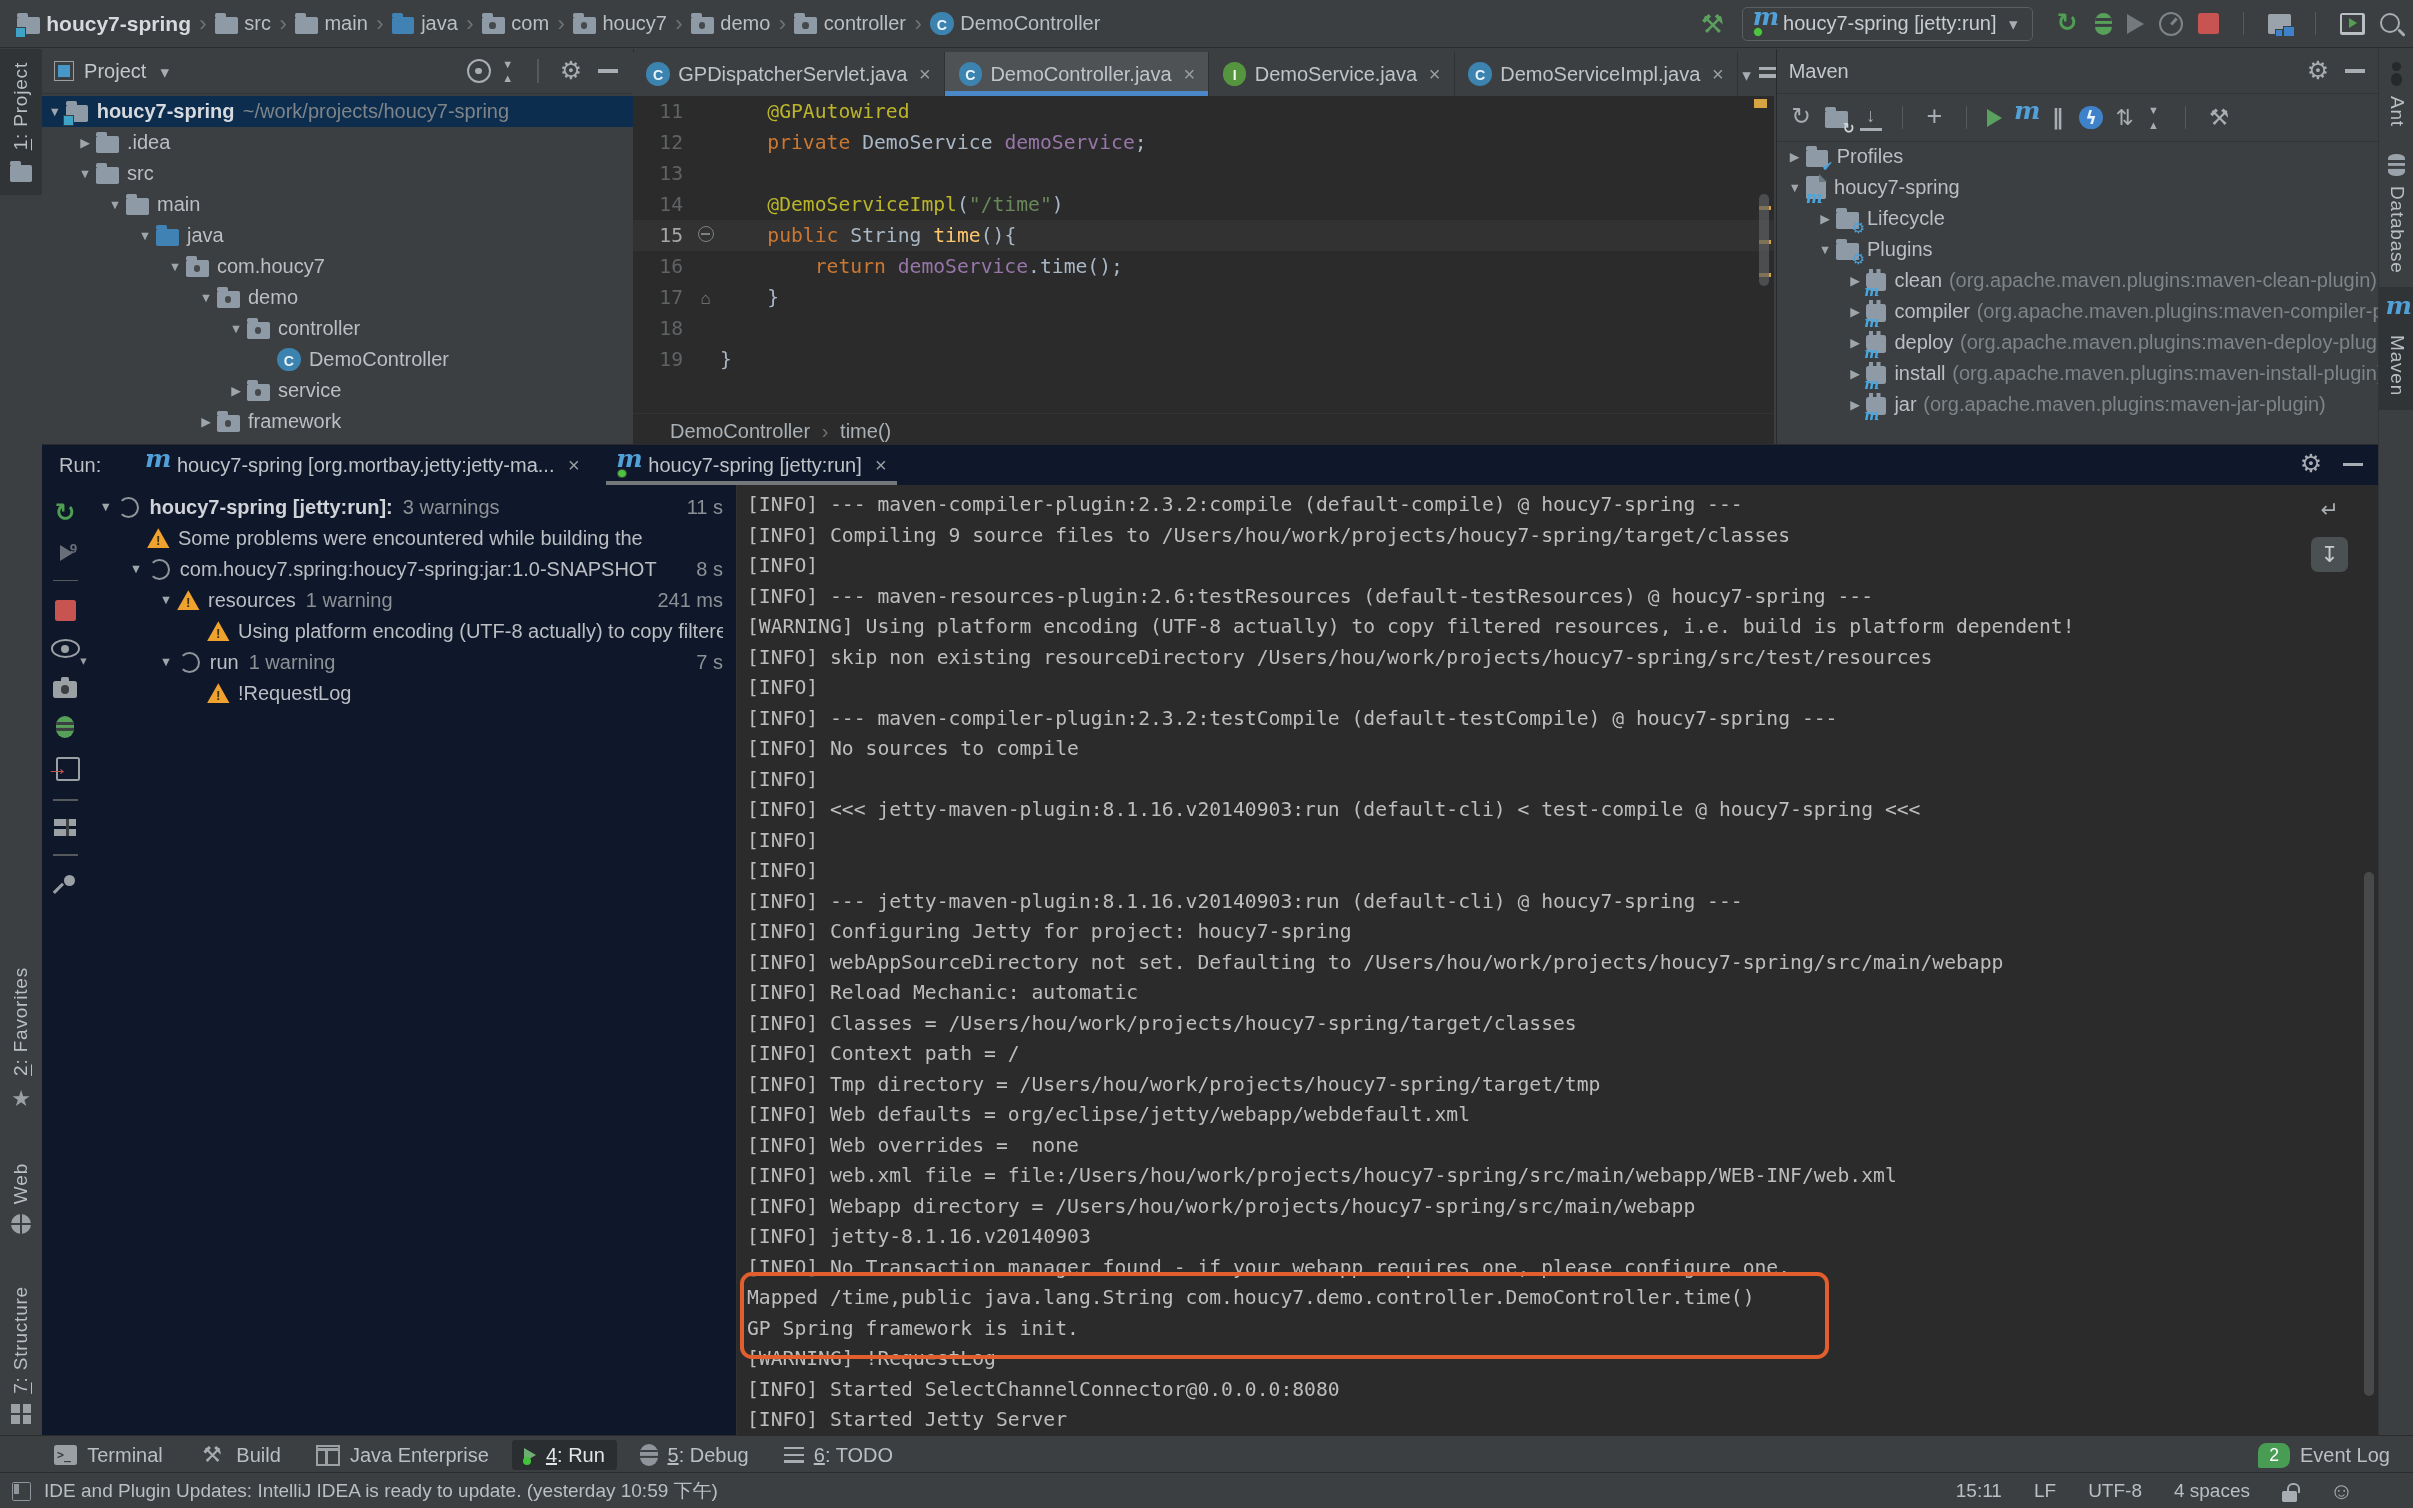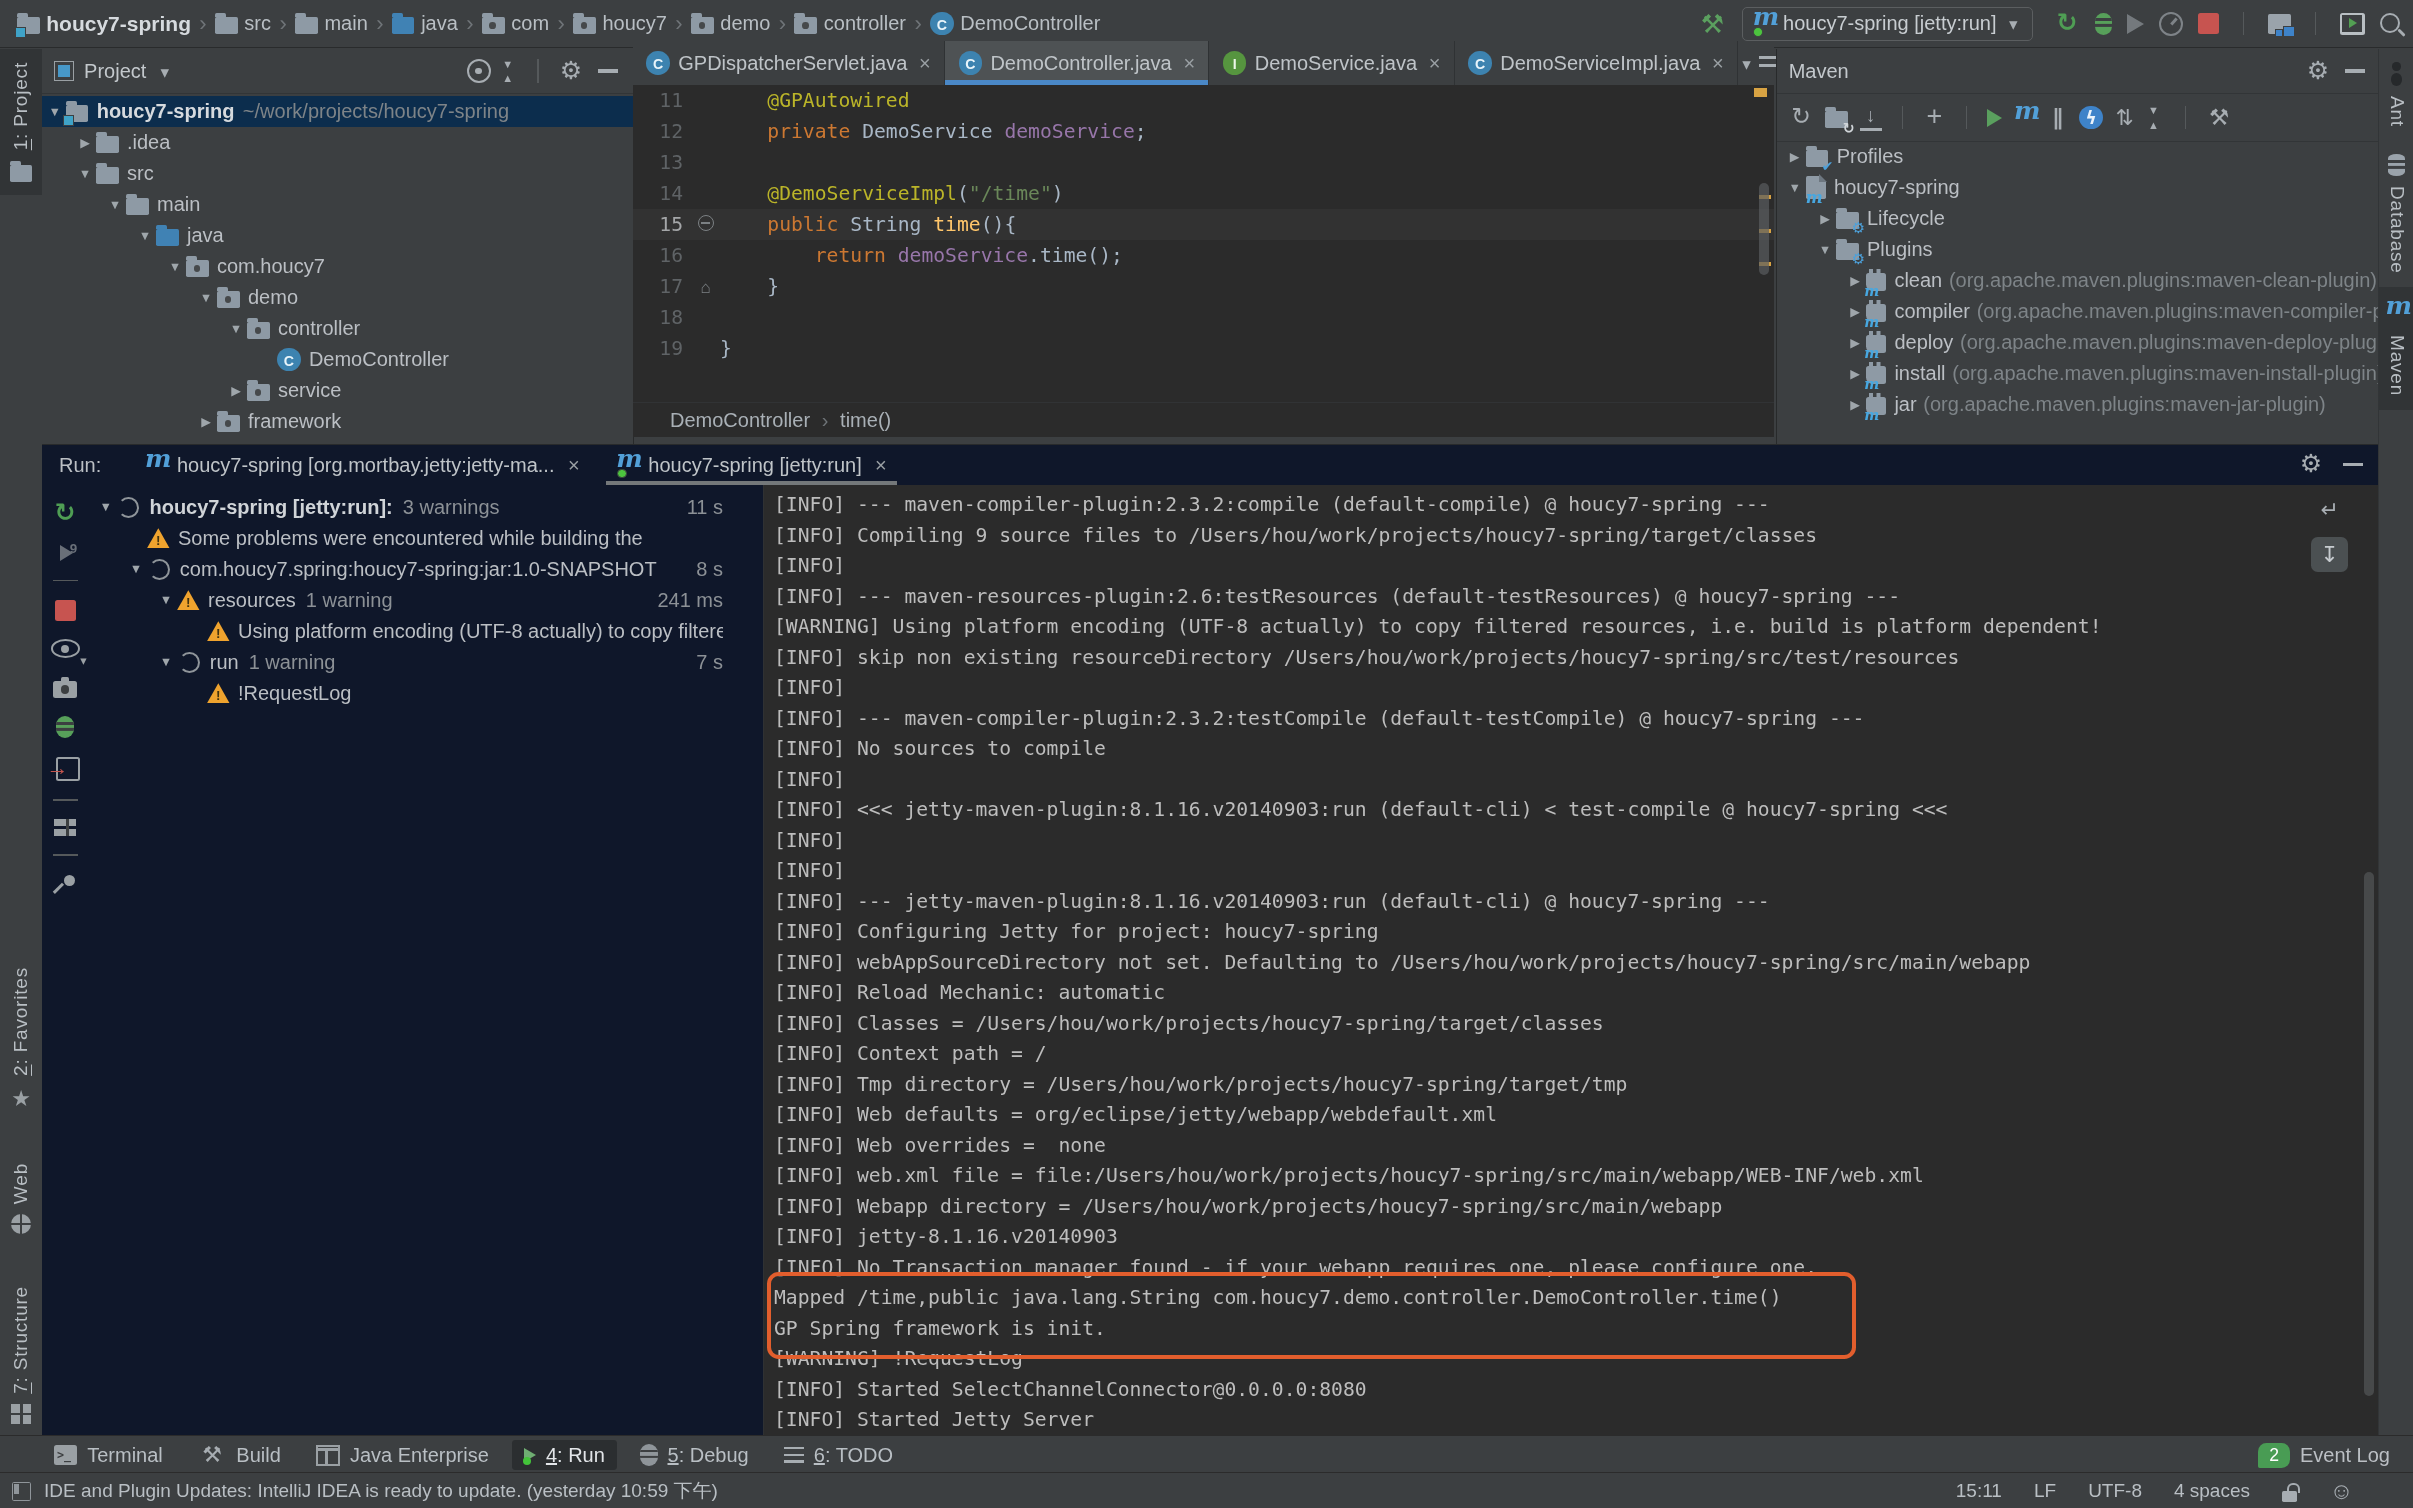--- a/index.html
+++ b/index.html
@@ -143,21 +143,21 @@
   #project-panel{position:absolute;left:42px;top:49px;width:591px;height:396px;background:#3c3f41;border-right:1.7px solid #282a2b;overflow:hidden;}
   .panel-head{height:44px;display:flex;align-items:center;gap:10px;padding:0 11.7px;border-bottom:0.8px solid #323537;}
   .panel-title{color:#c3c8cc;}
   .head-sp{flex:1;}
   #ptree{position:absolute;left:0;top:47px;right:0;bottom:0;}
   .trow{display:flex;align-items:center;height:31px;white-space:nowrap;overflow:hidden;}
   .trow .lbl{margin-left:8.4px;color:#bbbfc4;}
   .trow .lbl.b{font-weight:bold;color:#d6dade;}
   .trow .sfx{margin-left:8.4px;color:#7e8488;}
   .trow.sel{background:#0c2d4d;}
-  #editor{position:absolute;left:633px;top:41px;width:1141px;height:396px;background:#7dd3fc;}
+  #editor{position:absolute;left:633px;top:52px;width:1141px;height:396px;background:#7dd3fc;}
   #etabs{position:absolute;left:0;top:0;right:0;height:44px;background:#3c3f41;display:flex;align-items:stretch;}
   .etab{display:flex;align-items:center;gap:8.4px;padding:0 13.4px;border-right:0.8px solid #2f3234;color:#bfc4c8;position:relative;}
   .etab.active{background:#4e5254;}
   .etab.active::after{content:"";position:absolute;left:0;right:0;bottom:0;height:5px;background:#4a88c7;}
   .tab-close{color:#9aa0a4;font-size:20px;margin-left:3.4px;}
   .tab-close::before{content:"×";}
   #etab-more{margin-left:auto;display:flex;align-items:center;gap:3.4px;padding-right:11.7px;color:#c3c8cc;}
   #ecode{position:absolute;left:0;top:44px;right:0;bottom:34px;background:#2b2b2b;overflow:hidden;}
   .cl{display:flex;align-items:center;height:31px;}
   .cl.cur{background:#323232;}
@@ -185,21 +185,21 @@
   .rtab-item.active::after{content:"";position:absolute;left:5px;right:5px;bottom:0;height:4.2px;background:#74787a;}
   #run-win-btns{position:absolute;right:11.7px;top:5px;display:flex;align-items:center;gap:15px;}
   #run-icons{position:absolute;left:0;top:40px;width:46px;bottom:0;display:flex;flex-direction:column;align-items:center;gap:18.4px;padding-top:15px;}
   .hdiv{width:25px;height:1.7px;background:#55595b;}
   #run-tree{position:absolute;left:46px;top:40px;width:645px;bottom:0;padding-top:6.7px;overflow:hidden;}
   .rrow{display:flex;align-items:center;height:31px;white-space:nowrap;overflow:hidden;padding-right:10px;}
   .rrow .lbl{margin-left:8.4px;overflow:hidden;}
   .rrow .lbl.b{font-weight:bold;color:#d0d4d8;}
   .rrow .note{margin-left:10px;color:#8c9196;flex:none;}
   .rrow .time{margin-left:auto;color:#8c9196;flex:none;padding-left:11.7px;}
-  #console{position:absolute;left:694px;top:40px;right:0;bottom:0;background:#2b2b2b;border-left:1.7px solid #2f3133;overflow:hidden;margin-left:27px;}
+  #console{position:absolute;left:694px;top:40px;right:0;bottom:0;background:#2b2b2b;border-left:1.7px solid #2f3133;overflow:hidden;}
   #clines{padding:5px 0 0 10px;}
   .con-line{height:30.5px;line-height:30.5px;font-size:19.7px;color:#bdbdbd;white-space:pre;}
   #chl{position:absolute;left:3.4px;width:1081px;border:4.2px solid #e25e2d;border-radius:11.7px;pointer-events:none;}
   #cscroll{position:absolute;right:4.2px;top:387px;width:10px;height:524px;border-radius:5px;background:#5a5d5f;opacity:.6;}
   #cbtns{position:absolute;right:30px;top:6.7px;display:flex;flex-direction:column;gap:10px;align-items:center;}
   .cbtn{width:37px;height:35px;display:flex;align-items:center;justify-content:center;border-radius:6.7px;}
   .cbtn.on{background:#4b5052;}
   #bottom-toolbar{position:absolute;left:0;top:1435px;width:2413px;height:38px;background:#3c3f41;border-top:0.8px solid #2b2b2b;display:flex;align-items:center;gap:11.7px;padding-left:42px;}
   .btool{display:flex;align-items:center;gap:10px;padding:3.4px 11.7px;border-radius:3.4px;color:#b9bfc4;}
   .btool.active{background:#2b2e30;color:#e2e5e8;}

